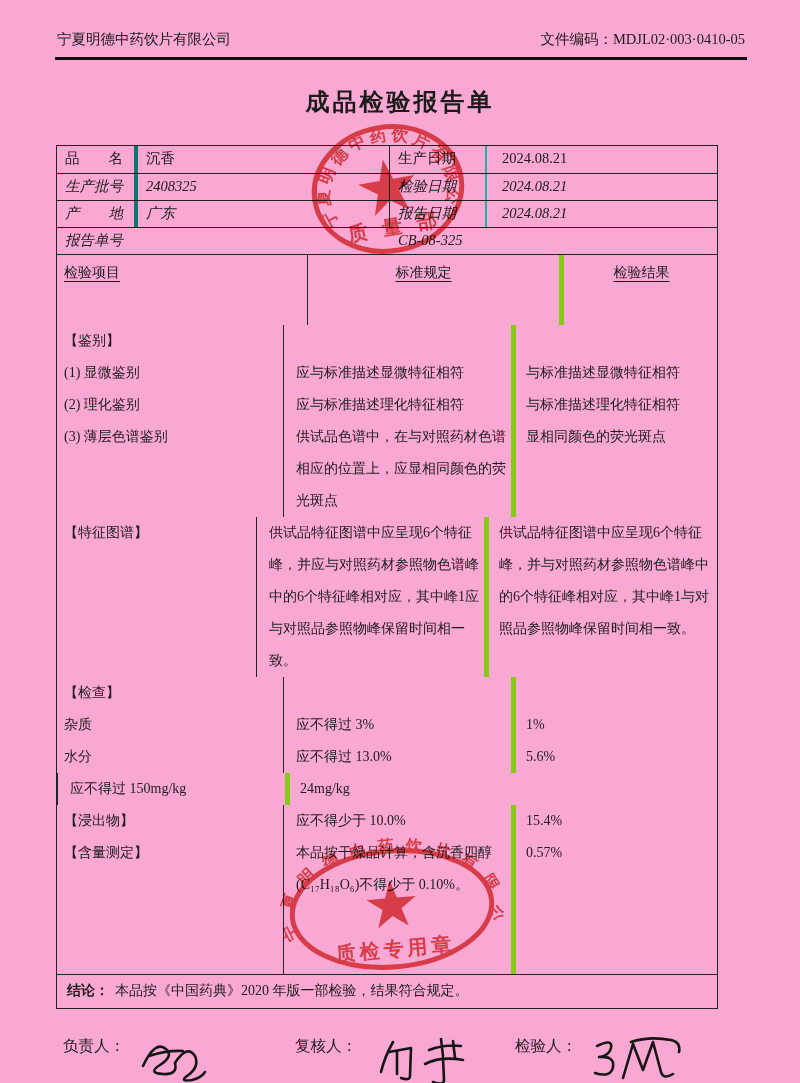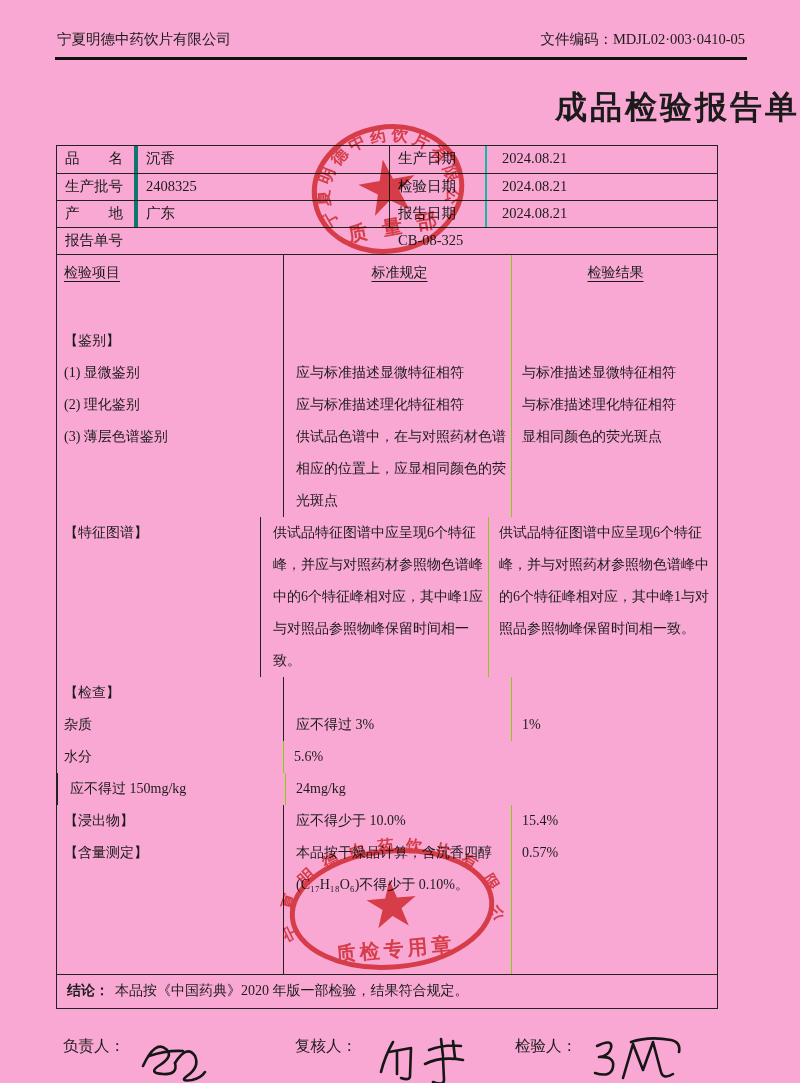--- a/index.html
+++ b/index.html
@@ -5,45 +5,45 @@
   * { margin:0; padding:0; box-sizing:border-box; }
   html,body { width:800px; height:1083px; background:#ffffff; }
   body { position:relative; font-family:"Liberation Serif","DejaVu Serif",serif; color:#1b1b1b; }
   .page { position:absolute; inset:0; background:#f9a8d4; }
 
   
   .doc-header { position:absolute; top:30px; left:57px; right:55px; display:flex; justify-content:space-between; font-size:14.5px; }
   .hdr-rule { position:absolute; top:57px; left:55px; right:53px; height:3px; background:#111; }
 
   
-  .title { position:absolute; top:86px; left:0; width:100%; text-align:right; font-size:32px; font-weight:700; letter-spacing:3px; }
+  .title { position:absolute; top:86px; left:0; width:100%; text-align:center; font-size:24px; font-weight:700; letter-spacing:3px; }
 
   
   .tables { position:absolute; top:145px; left:56px; width:662px; }
 
   
   .info-table { border:1px solid #222; }
   .irow { display:flex; height:27px; line-height:25px; font-size:14.5px; }
-  .irow + .irow { border-top:1px solid #222; }
+  .irow + .irow { border-top:1px solid #222;font-style:italic; }
   .ic { padding:0 8px; white-space:nowrap; overflow:hidden; }
   .ic.l1 { width:77px; }
   .ic.v1 { width:255px; border-left:4px solid #0f766e; }
   .ic.l2 { width:96px; border-left:1px solid #222; }
   .ic.v2 { flex:1; border-left:2px solid #14b8a6; padding-left:15px; }
   .irow.lastrow .restcell { flex:1; padding-left:264px; }
 
   
   .main-table { border:1px solid #222; border-top:none; height:720px; display:flex; flex-direction:column; font-size:14px; }
   .mrow { display:flex; min-height:32px; }
-  .mrow.thead { height:70px; }
+  .mrow.thead { height:70px;gap:24px; }
   .mrow.fill { flex:1; }
   .mc { padding:0 8px; }
   .mc.c1 { width:226px; padding-left:7px; }
   .mc.c2 { width:228px; border-left:1px solid #222; padding-left:12px; }
-  .mc.c3 { flex:1; border-left:1px solid #84cc16; padding-left:10px; }
+  .mc.c3 { flex:1; border-left:5px solid #84cc16; padding-left:10px; }
   .ln { height:32px; line-height:32px; white-space:nowrap; }
   .thead .ln { height:26px; line-height:26px; margin-top:5px; }
   .thead .mc.c2 .ln, .thead .mc.c3 .ln { text-align:center; }
   .thead .hu { text-decoration:underline; text-underline-offset:4px; }
 
   
   .conclusion { border:1px solid #222; border-top:none; height:34px; line-height:32px; font-size:14px; padding-left:10px; white-space:nowrap; }
   .conclusion .clabel { font-weight:700; margin-right:6px; }
 
   
@@ -188,20 +188,23 @@
           <div class="mc c2">
             <div class="ln">应不得过 3%</div>
           </div>
           <div class="mc c3">
             <div class="ln">1%</div>
           </div>
         </div>
         <div class="mrow">
           <div class="mc c1">
             <div class="ln">水分</div>
+          </div>
+          <div class="mc c2">
+            <div class="ln">应不得过 13.0%</div>
           </div>
           <div class="mc c3">
             <div class="ln">5.6%</div>
           </div>
         </div>
         <div class="mrow">
           <div class="mc c2">
             <div class="ln">应不得过 150mg/kg</div>
           </div>
           <div class="mc c3">

